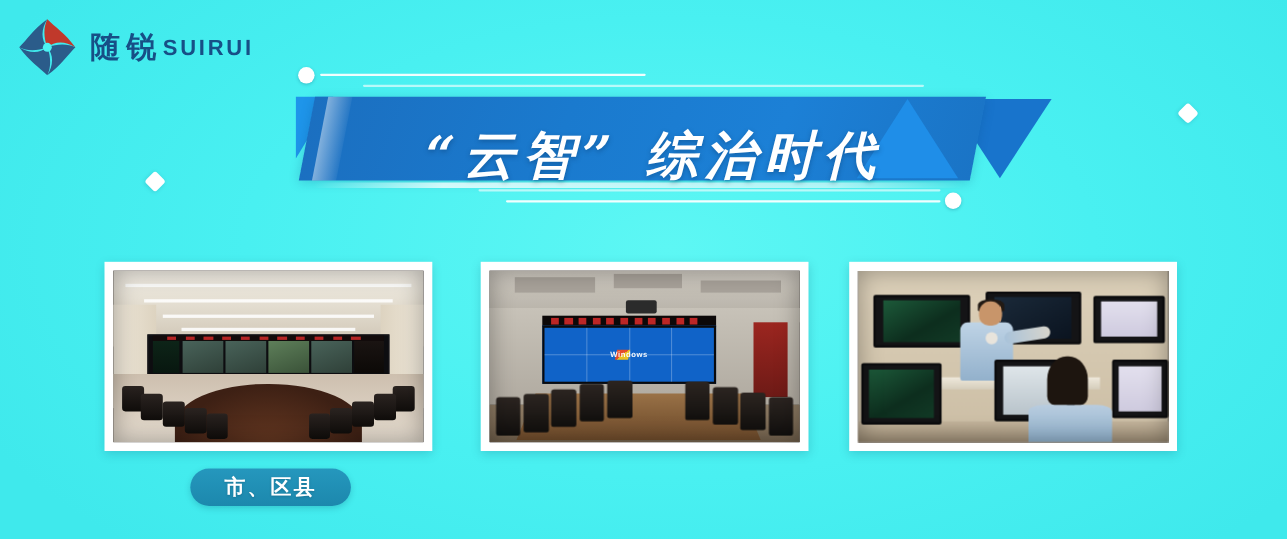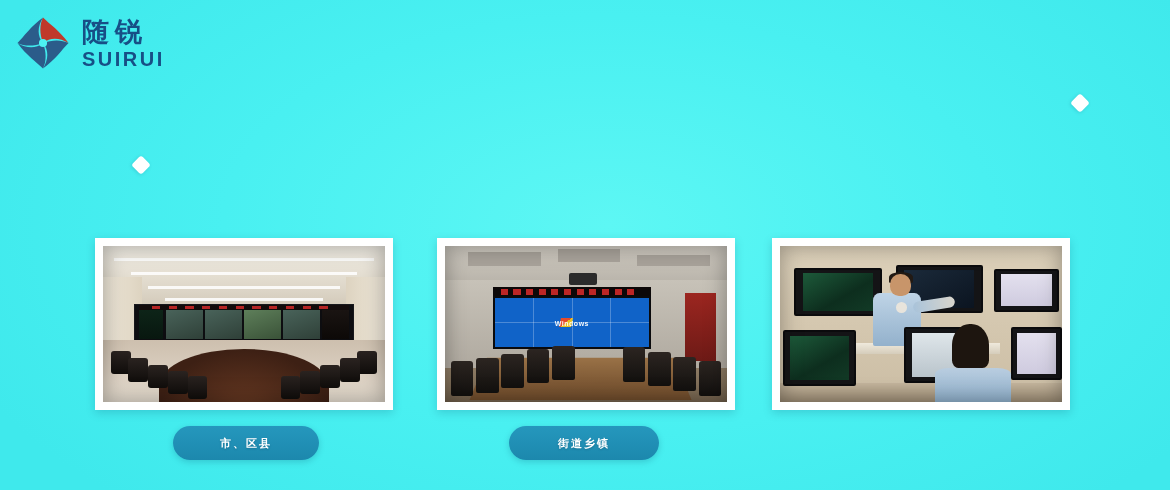--- a/index.html
+++ b/index.html
@@ -12,21 +12,21 @@
   .stage {
     position:absolute; inset:0;
     background:
       radial-gradient(ellipse 700px 380px at 52% 46%, #5df7f4 0%, #49f0f1 55%, #3fe9ec 100%);
     overflow:hidden;
   }
 
   
   .logo-wrap { position:absolute; left:14px; top:14px; display:flex; align-items:center; }
   .logo-mark { width:58px; height:58px; position:relative; }
-  .logo-text { margin-left:10px; display:flex; flex-direction:column; line-height:1; }
+  .logo-text { margin-left:10px; display:flex; line-height:1; }
   .logo-cn {
     font-size:27px; font-weight:bold; color:#174f86;
     letter-spacing:6px; font-family:"DejaVu Sans",sans-serif;
   }
   .logo-en {
     font-size:20px; font-weight:bold; color:#174f86;
     letter-spacing:2.5px; margin-top:4px;
   }
 
   
@@ -188,21 +188,21 @@
   .p3-rail { position:absolute; left:22%; top:62%; width:56%; height:7%;
     background:linear-gradient(#efe9dc,#d5cdbb); }
 
   .vignette { position:absolute; inset:0; box-shadow:inset 0 0 22px rgba(0,0,0,.35); pointer-events:none; }
 
   
   .pill {
     position:absolute; top:188px; height:34px; border-radius:17px;
     background:linear-gradient(#2597bd,#1c88ad);
     display:flex; align-items:center; justify-content:center;
-    color:#ffffff; font-weight:bold; font-size:11px; letter-spacing:2px;
+    color:#ffffff; font-weight:bold; font-size:19px; letter-spacing:2px;
     font-family:"DejaVu Sans",sans-serif;
     box-shadow:0 2px 6px rgba(0,70,100,.22);
     text-shadow:0 1px 2px rgba(0,40,60,.25);
   }
   .pill.l1 { left:78px;  width:146px; }
   .pill.l2 { left:72px;  width:150px; }
   .pill.l3 { left:79px;  width:143px; }
 </style>
 </head>
 <body>
@@ -220,20 +220,39 @@
           <circle cx="50" cy="50" r="7" fill="#4cf3f2"></circle>
         </g>
       </svg>
     </div>
     <div class="logo-text">
       <span class="logo-cn">随锐</span>
       <span class="logo-en">SUIRUI</span>
     </div>
   </div>
 
+  <div class="title-zone">
+
+    <div class="deco-dot" style="left:16px; top:9px;"></div>
+    <div class="deco-line" style="left:36px; top:15px; width:296px;"></div>
+    <div class="deco-line soft" style="left:75px; top:25px; width:510px;"></div>
+
+    <div class="tri tri-left"></div>
+    <div class="tri tri-down"></div>
+
+    <div class="banner"></div>
+    <div class="tri tri-up"></div>
+    <div class="banner-underglow"></div>
+
+    <div class="banner-text">“云智” 综治时代</div>
+
+    <div class="deco-line soft" style="left:180px; top:120px; width:420px;"></div>
+    <div class="deco-line" style="left:205px; top:130px; width:395px;"></div>
+    <div class="deco-dot" style="left:604px; top:123px;"></div>
+  </div>
 
   <div class="diamond" style="left:134px; top:158px;"></div>
   <div class="diamond" style="left:1073px; top:96px;"></div>
 
   <div class="cards">
 
     <div class="card c1">
       <div class="frame">
         <div class="photo">
           <div class="p1-ceiling">
@@ -321,21 +340,20 @@
           <div class="p2-chair" style="left:20%; bottom:9%;"></div>
           <div class="p2-chair" style="left:29%; bottom:12%;"></div>
           <div class="p2-chair" style="left:38%; bottom:14%;"></div>
           <div class="p2-chair" style="right:2%;  bottom:4%;"></div>
           <div class="p2-chair" style="right:11%; bottom:7%;"></div>
           <div class="p2-chair" style="right:20%; bottom:10%;"></div>
           <div class="p2-chair" style="right:29%; bottom:13%;"></div>
           <div class="vignette"></div>
         </div>
       </div>
-      <div class="pill l2">街道乡镇</div>
     </div>
 
     <div class="card c3">
       <div class="frame">
         <div class="photo">
           <div class="p3-wall"></div>
           <div class="p3-mon" style="left:5%;  top:14%; width:31%; height:31%;">
             <div class="scr scr-green"></div>
           </div>
           <div class="p3-mon" style="left:41%; top:12%; width:31%; height:31%;">

